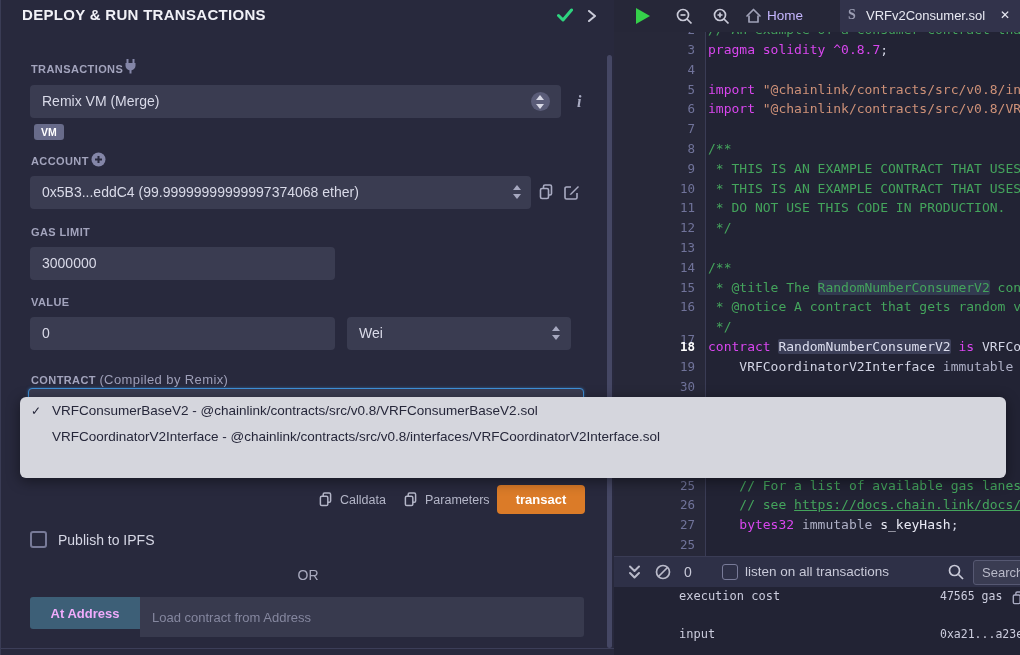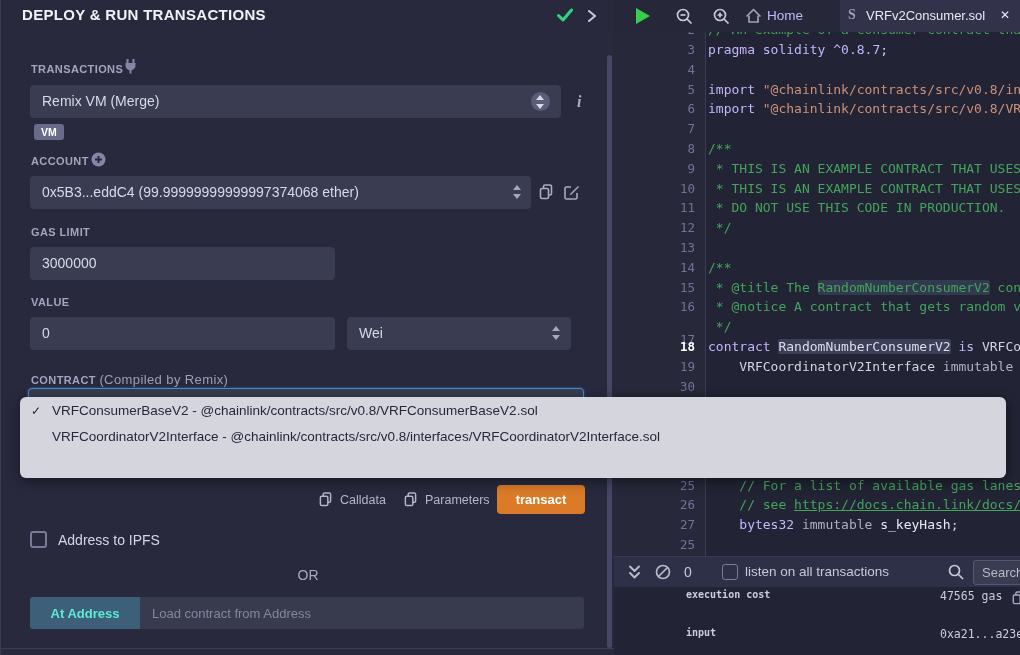--- a/index.html
+++ b/index.html
@@ -33,23 +33,23 @@
   svg.ico { display:block; }
   .transact-btn { position:absolute; left:496px; top:485px; width:88px; height:29px;
       background:#db7b28; border:none; border-radius:4px; color:#fff; font-size:13px;
       font-weight:700; font-family:inherit; }
   .link-btn { position:absolute; font-size:12.5px; color:#b4b6c8; }
   .checkbox { position:absolute; width:17px; height:17px; border:2px solid #787a98;
               border-radius:3px; background:transparent; }
   .or-line { position:absolute; left:0; top:567px; width:614px; text-align:center;
              color:#a9aabf; font-size:14px; }
   .ataddr-btn { position:absolute; left:29px; top:597px; width:110px; height:32px;
-      background:#3d5f77; border:none; border-radius:3px 0 0 3px; color:#5eead4;
+      background:#3d5f77; border:none; border-radius:3px 0 0 3px; color:#f0abfc;
       font-size:13px; font-weight:700; font-family:inherit; }
-  .ataddr-input { position:absolute; left:139px; top:597px; width:444px; height:32px;
+  .ataddr-input { position:absolute; left:139px; top:597px; width:444px; height:40px;
       background:#383a4e; border:none; border-radius:0 3px 3px 0; padding:0 12px;
       color:#d9dae8; font-size:13px; font-family:inherit; }
   .ataddr-input::placeholder { color:#85879f; }
   .panel-divider { position:absolute; left:0; top:648px; width:614px; height:1px; background:#3c3e58; }
   .panel-scrollbar { position:absolute; left:606px; top:55px; width:5px; height:593px;
       background:#454764; border-radius:3px; }
   .contract-select { position:absolute; left:27px; top:388px; width:556px; height:33px;
       background:#3a3c51; border:1.5px solid #3e90d8; border-radius:4px;
       box-shadow:0 0 3px rgba(62,144,216,.6); }
 
@@ -81,21 +81,21 @@
   
   #editor { position:absolute; left:0; top:32px; width:406px; height:524px;
             overflow:hidden; background:#222334; }
   #gutter { position:absolute; left:0; top:0; width:92px; height:524px;
             background:#272839; border-right:1px solid #3a3c55; }
   .ln { position:absolute; right:10px; height:19.8px; line-height:19.8px;
         font-family:"DejaVu Sans Mono", monospace; font-size:12.5px; color:#70739a; }
   .ln.act { color:#ffffff; font-weight:700; }
   .cl { position:absolute; left:94px; height:19.8px; line-height:19.8px; white-space:pre;
         font-family:"DejaVu Sans Mono", monospace; font-size:13px; }
-  .tk-k  { color:#c4b5fd; }
+  .tk-k  { color:#d946ef; }
   .tk-s  { color:#ce9178; }
   .tk-c  { color:#44a45c; }
   .tk-cu { color:#44a45c; text-decoration:underline; }
   .tk-ch { color:#44a45c; background:rgba(110,140,180,.22); border-radius:2px; }
   .tk-p  { color:#d2d4e4; }
   .tk-p2 { color:#aeb0c6; }
   .tk-i  { color:#e9eaf5; }
   .tk-ph { color:#dcdeee; background:#3c3f58; border-radius:2px; }
 
   
@@ -105,21 +105,21 @@
   .term-label { position:absolute; left:131px; top:7px; color:#c8c9d8; font-size:13.5px; white-space:nowrap; }
   .term-checkbox { position:absolute; left:108px; top:7px; width:16px; height:16px;
       border:1.5px solid #787a98; border-radius:3px; background:transparent; }
   .search-input { position:absolute; left:359px; top:3px; width:80px; height:25px;
       background:#3a3c52; border:1px solid #565872; border-radius:3px; padding:0 8px;
       color:#c8c9d8; font-size:13px; font-family:inherit; }
   .search-input::placeholder { color:#b9bac9; }
   #terminal-content { position:absolute; left:0; top:587px; width:406px; height:68px;
       background:#222334; font-family:"DejaVu Sans Mono", monospace; }
   .trow { position:absolute; left:0; width:430px; height:16px; }
-  .tkey { position:absolute; left:72px; color:#cbccdd; font-size:10px; font-weight:700; }
+  .tkey { position:absolute; left:65px; color:#cbccdd; font-size:12px; font-weight:400; }
   .tval { position:absolute; left:326px; color:#cbccdd; font-size:11.5px; white-space:pre; }
   .tcopy { position:absolute; left:398px; top:1px; }
 </style>
 </head>
 <body>
 
 <div id="left-panel">
 
   <div class="panel-title">DEPLOY &amp; RUN TRANSACTIONS</div>
   <span class="hdr-ico" style="left:556px;">
@@ -213,21 +213,21 @@
   <span class="abs" style="left:403px; top:492px;">
     <svg class="ico" width="13" height="15" viewBox="0 0 14 16">
         <rect x="4.5" y="1" width="8" height="10" rx="1.5" fill="none" stroke="#b4b6c8" stroke-width="1.6"></rect>
         <rect x="1.5" y="4.5" width="8" height="10" rx="1.5" fill="#28293d" stroke="#b4b6c8" stroke-width="1.6"></rect>
       </svg>
   </span>
   <span class="link-btn" style="left:424px; top:493px;">Parameters</span>
   <button class="transact-btn">transact</button>
 
   <span class="checkbox" style="left:29px; top:531px;"></span>
-  <span class="abs" style="left:57px; top:532px; font-size:14px; color:#d5d6e4;">Address to IPFS</span>
+  <span class="abs" style="left:57px; top:532px; font-size:14px; color:#d5d6e4;">Publish to IPFS</span>
 
   <div class="or-line">OR</div>
 
   <button class="ataddr-btn">At Address</button>
   <input class="ataddr-input" placeholder="Load contract from Address" style="">
 
   <div class="panel-divider"></div>
   <div class="panel-scrollbar"></div>
 </div>
 

